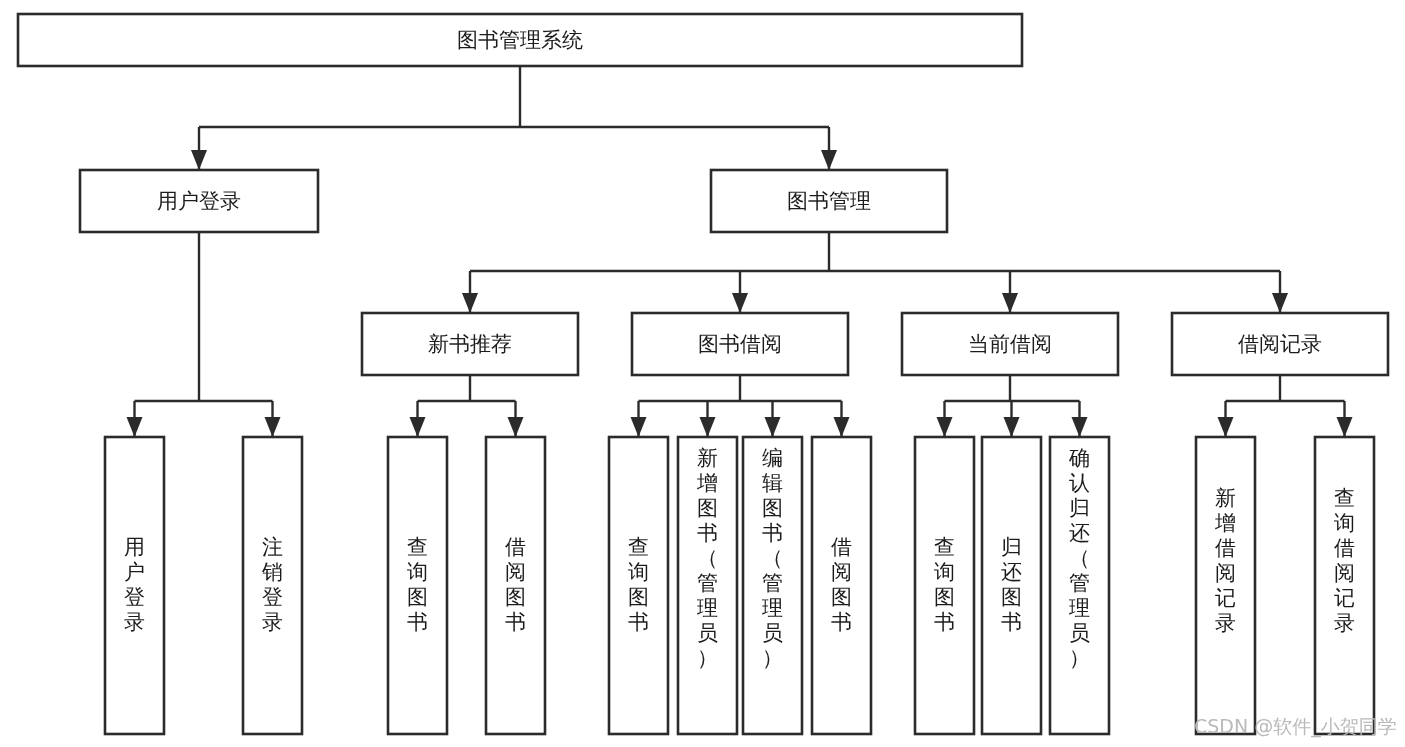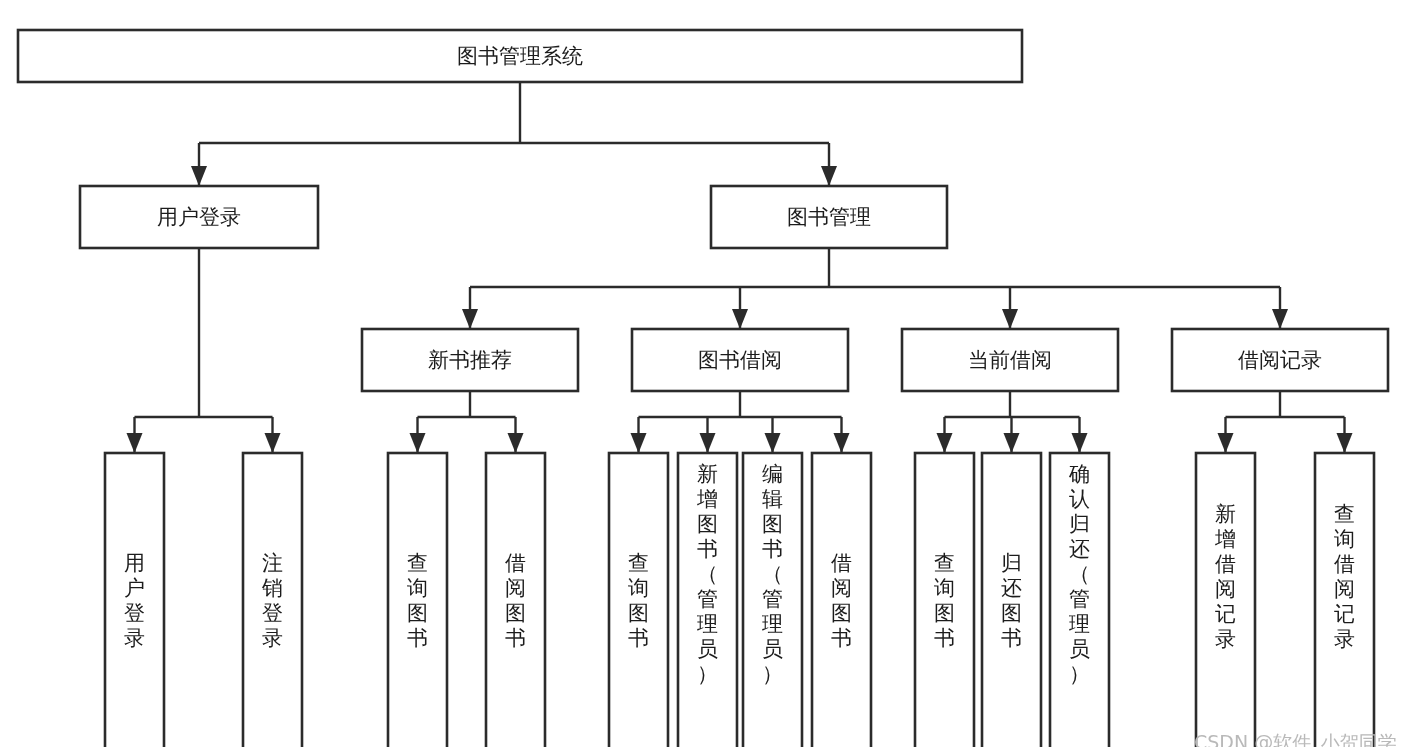--- a/index.html
+++ b/index.html
@@ -10,21 +10,21 @@
   body {
     width: 1405px;
     height: 747px;
     font-family: "DejaVu Sans", "Liberation Sans", sans-serif;
     overflow: hidden;
     position: relative;
   }
   #diagram-root {
     position: absolute;
     left: 0;
-    top: 16px;
+    top: 0;
     width: 1405px;
     height: 550px;
   }
   svg#flowchart {
     display: block;
     width: 1405px;
     height: 747px;
   }
   .node-box {
     fill: #ffffff;

